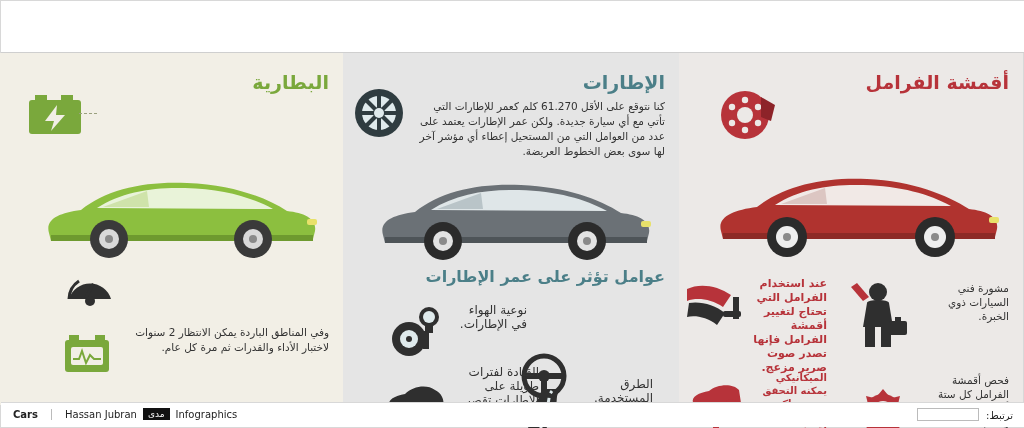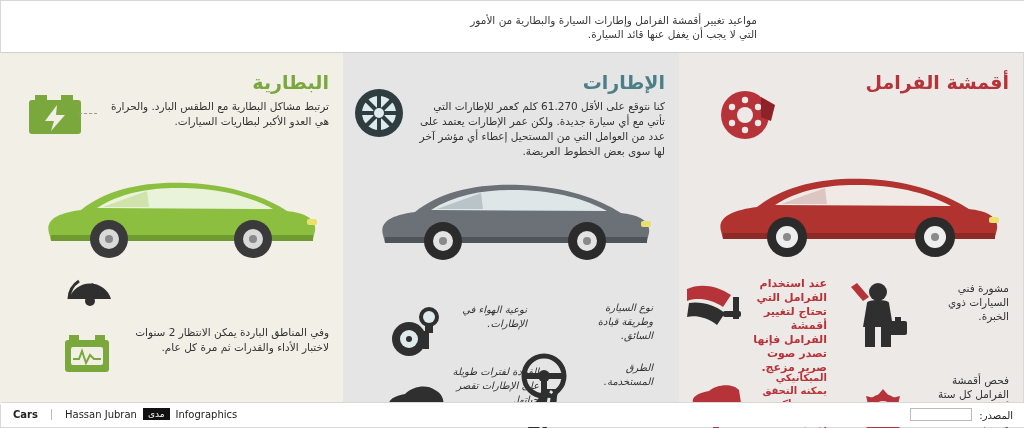--- a/index.html
+++ b/index.html
@@ -51,24 +51,24 @@
   .bt-note2{position:absolute;right:14px;top:272px;width:200px;font-size:10.5px;line-height:15px;text-align:right;color:#333;}
   .bt-note2-icon{position:absolute;right:222px;top:276px;}
 
   
   .tr-title{position:absolute;right:14px;top:18px;}
   .tr-body{position:absolute;right:14px;top:46px;width:248px;}
   .tr-icon{position:absolute;right:272px;top:32px;}
   .tr-car{position:absolute;right:16px;top:116px;width:290px;height:96px;}
   .tr-sub{position:absolute;right:14px;top:214px;font-size:16px;font-weight:bold;text-align:right;}
 
-  .tr-item{position:absolute;font-size:10px;line-height:14px;color:#333;font-style:italic;}
+  .tr-item{position:absolute;font-size:12px;line-height:14px;color:#333;}
   .tr-i1{right:26px;top:248px;width:78px;}
   .tr-i2{right:152px;top:250px;width:72px;}
-  .tr-i3{right:26px;top:308px;width:78px;}
+  .tr-i3{right:26px;top:324px;width:78px;}
   .tr-i4{right:140px;top:312px;width:88px;}
 
   
   .br-title{position:absolute;right:14px;top:18px;text-align:right;}
   .br-body{position:absolute;right:14px;top:46px;width:218px;}
   .br-icon{position:absolute;right:244px;top:34px;}
   .br-car{position:absolute;right:14px;top:112px;width:300px;height:98px;}
 
   .br-b1{position:absolute;right:14px;top:228px;width:92px;font-size:10.5px;line-height:14px;text-align:right;color:#333;}
   .br-b1-icon{position:absolute;right:112px;top:226px;}
@@ -88,28 +88,26 @@
   .footer-sep{display:inline-block;width:1px;height:11px;background:#bbb;margin:0 7px;vertical-align:-2px;}
   .footer-box{display:inline-block;border:1px solid #bbb;width:60px;height:11px;vertical-align:-2px;margin-right:4px;background:#fff;}
 </style>
 </head>
 <body>
 
 <div class="page">
 
   <div class="header">
     <div class="header-title">أقمشة الفرامل وإطارات وبطارية السيارة</div>
-    <div class="header-sub">مواعيد تغيير أقمشة الفرامل وإطارات السيارة والبطارية من الأمور التي لا يجب أن يغفل عنها قائد السيارة.</div>
   </div>
   <div class="header-rule"></div>
 
   <div class="col col-battery">
 
     <div class="col-title green bt-title">البطارية</div>
-    <div class="col-body bt-body">ترتبط مشاكل البطارية مع الطقس البارد. والحرارة هي العدو الأكبر لبطاريات السيارات.</div>
 
     <div class="bt-icon">
       <svg width="58" height="50" viewBox="0 0 58 50">
         <rect x="8" y="6" width="12" height="5" fill="#7aa83c"></rect>
         <rect x="34" y="6" width="12" height="5" fill="#7aa83c"></rect>
         <rect x="2" y="11" width="52" height="34" rx="3" fill="#7aa83c"></rect>
         <polygon points="30,16 18,32 27,32 24,42 38,26 29,26" fill="#f2efe6"></polygon>
       </svg>
     </div>
     <div class="bt-dash"></div>
@@ -180,22 +178,22 @@
         <circle cx="70" cy="72" r="19" fill="#2b2b2b"></circle>
         <circle cx="70" cy="72" r="10" fill="#e3e3e3"></circle>
         <circle cx="70" cy="72" r="4" fill="#8a8a8a"></circle>
         <circle cx="214" cy="72" r="19" fill="#2b2b2b"></circle>
         <circle cx="214" cy="72" r="10" fill="#e3e3e3"></circle>
         <circle cx="214" cy="72" r="4" fill="#8a8a8a"></circle>
         <rect x="268" y="52" width="10" height="6" rx="2" fill="#e8e16a"></rect>
       </svg>
     </div>
 
-
-    <div class="tr-item tr-i1">نوع السيارة وطريقة قيادة السائق.</div>
+    <div class="tr-sub teal">عوامل تؤثر على عمر الإطارات</div>
+
     <div style="position:absolute;right:112px;top:300px;">
       <svg width="46" height="46" viewBox="0 0 46 46">
         <circle cx="23" cy="23" r="20" fill="none" stroke="#2f2f2f" stroke-width="5"></circle>
         <circle cx="23" cy="23" r="6" fill="#2f2f2f"></circle>
         <rect x="20" y="27" width="6" height="16" fill="#2f2f2f"></rect>
         <rect x="5" y="20" width="15" height="6" fill="#2f2f2f"></rect>
         <rect x="26" y="20" width="15" height="6" fill="#2f2f2f"></rect>
       </svg>
     </div>
 
@@ -318,18 +316,18 @@
 
   <div class="footer">
     <div class="footer-left">
       <span>Infographics</span>
       <span class="footer-badge">مدى</span>
       <span>Hassan Jubran</span>
       <span class="footer-sep"></span>
       <strong>Cars</strong>
     </div>
     <div class="footer-right">
-      <span>المصدر:</span>
+      <span>ترتبط:</span>
       <span class="footer-box"></span>
     </div>
   </div>
 
 </div>
 
 </body></html>

